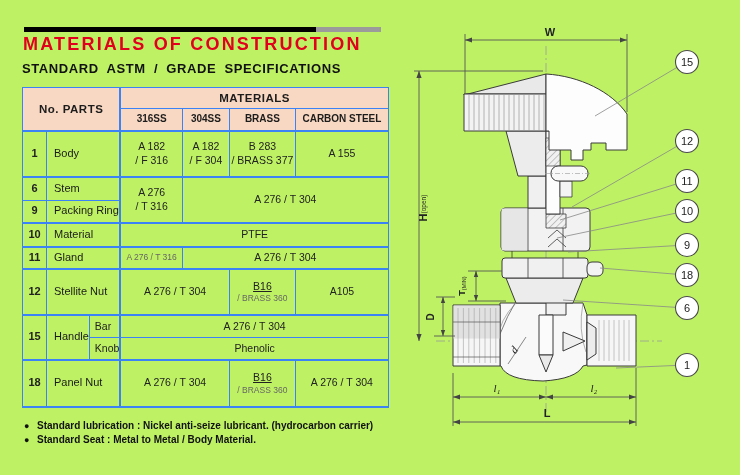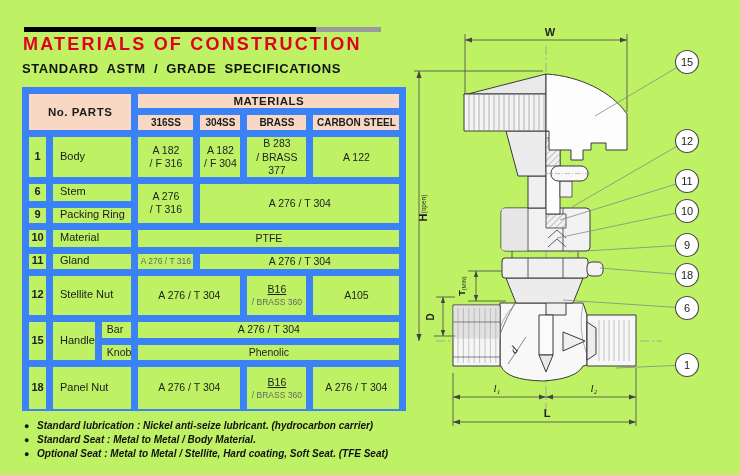--- a/index.html
+++ b/index.html
@@ -7,36 +7,36 @@
         font-family:"Liberation Sans",sans-serif;color:#1a1a1a;}
   
   #topbar{position:absolute;left:24px;top:27px;width:357px;height:5px;
           background:linear-gradient(to right,#000 0,#000 292px,#9b9b9b 292px,#9b9b9b 100%);}
   #title{position:absolute;left:23px;top:34px;font-size:18px;font-weight:800;
          letter-spacing:2.2px;color:#e1001e;white-space:nowrap;}
   #subtitle{position:absolute;left:22px;top:61px;font-size:13px;font-weight:700;
             letter-spacing:0.6px;word-spacing:4px;color:#111;white-space:nowrap;}
   
   table#spec{position:absolute;left:22px;top:87px;border-collapse:collapse;table-layout:fixed;}
-  #spec td,#spec th{border:7px solid #3b82f6;padding:0;font-size:10.5px;font-weight:400;
+  #spec td,#spec th{border:1px solid #3b82f6;padding:0;font-size:10.5px;font-weight:400;
                     text-align:center;vertical-align:middle;color:#222;white-space:pre-line;
                     line-height:1.25;overflow:hidden;}
   #spec th{background:#f9d8c3;font-weight:700;color:#1c1c1c;}
   #spec .hm{font-size:11.5px;letter-spacing:0.5px;}
   #spec .hs{font-size:10px;margin-top:48px;}
   #spec .num{font-weight:700;font-size:11px;text-align:center;}
   #spec .pname{text-align:left;padding-left:7px;font-size:11px;color:#1a1a1a;}
   #spec .sub{text-align:left;padding-left:5px;font-size:10.5px;margin-left:12px;}
   #spec .small{font-size:8.5px;color:#666;}
   #spec .l2s{display:block;font-size:8.5px;color:#666;line-height:1.2;}
   #spec .l1s{display:block;line-height:1.3;text-decoration:underline;}
   #spec .bb{border-bottom-width:2px;}
   #spec .br{border-right-width:2px;}
   
-  #notes{position:absolute;left:24px;top:419px;font-size:10px;font-weight:700;color:#111;font-style:italic;}
+  #notes{position:absolute;left:24px;top:419px;font-size:10px;font-weight:700;color:#111;}
   #notes .note{height:14px;line-height:14px;white-space:nowrap;}
   #notes .blt{display:inline-block;width:13px;font-size:9px;}
   
   #draw{position:absolute;left:403px;top:8px;width:337px;height:462px;}
   svg text{font-family:"Liberation Sans",sans-serif;fill:#222;}
   .dimtxt{font-size:11px;font-weight:700;}
   .ital{font-family:"Liberation Serif",serif;font-style:italic;font-size:11px;font-weight:400;}
 </style>
 </head>
 <body>
@@ -70,21 +70,21 @@
     </tr>
     <tr style="height:46px">
       <td class="num bb">1</td>
       <td class="pname br bb" colspan="2">Body</td>
       <td class="bb">A 182
 / F 316</td>
       <td class="bb">A 182
 / F 304</td>
       <td class="bb">B 283
 / BRASS 377</td>
-      <td class="bb">A 122</td>
+      <td class="bb">A 155</td>
     </tr>
     <tr style="height:24px">
       <td class="num">6</td>
       <td class="pname br" colspan="2">Stem</td>
       <td class="bb" rowspan="2">A 276
 / T 316</td>
       <td class="bb" rowspan="2" colspan="3">A 276 / T 304</td>
     </tr>
     <tr style="height:22px">
       <td class="num bb">9</td>
@@ -124,21 +124,20 @@
       <td class="bb" colspan="2">A 276 / T 304</td>
       <td class="bb"><span class="l1s">B16</span><span class="l2s">/ BRASS 360</span></td>
       <td class="bb">A 276 / T 304</td>
     </tr>
   </tbody>
     </table>
 
   <div id="notes">
     <div class="note"><span class="blt">●</span><span>Standard lubrication : Nickel anti-seize lubricant. (hydrocarbon carrier)</span></div>
     <div class="note"><span class="blt">●</span><span>Standard Seat : Metal to Metal / Body Material.</span></div>
-    <div class="note"><span class="blt">●</span><span>Optional Seat : Metal to Metal / Stellite, Hard coating, Soft Seat. (TFE Seat)</span></div>
   </div>
 
   <div id="draw">
   <svg width="337" height="462" viewBox="403 8 337 462" xmlns="http://www.w3.org/2000/svg">
     <defs>
       <pattern id="hp" width="4.5" height="4.5" patternUnits="userSpaceOnUse" patternTransform="rotate(45)">
         <rect width="4.5" height="4.5" fill="#f1f1f1"></rect>
         <line x1="0" y1="0" x2="0" y2="4.5" stroke="#8a8a8a" stroke-width="0.9"></line>
       </pattern>
     </defs>

